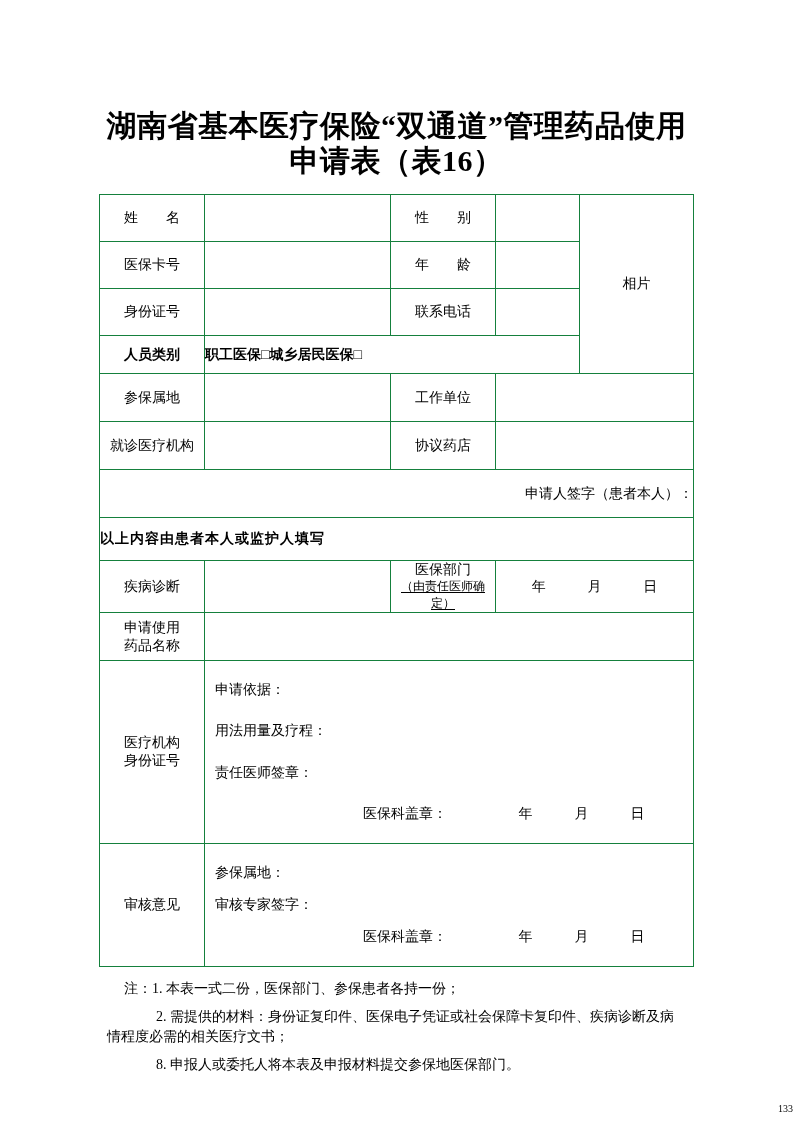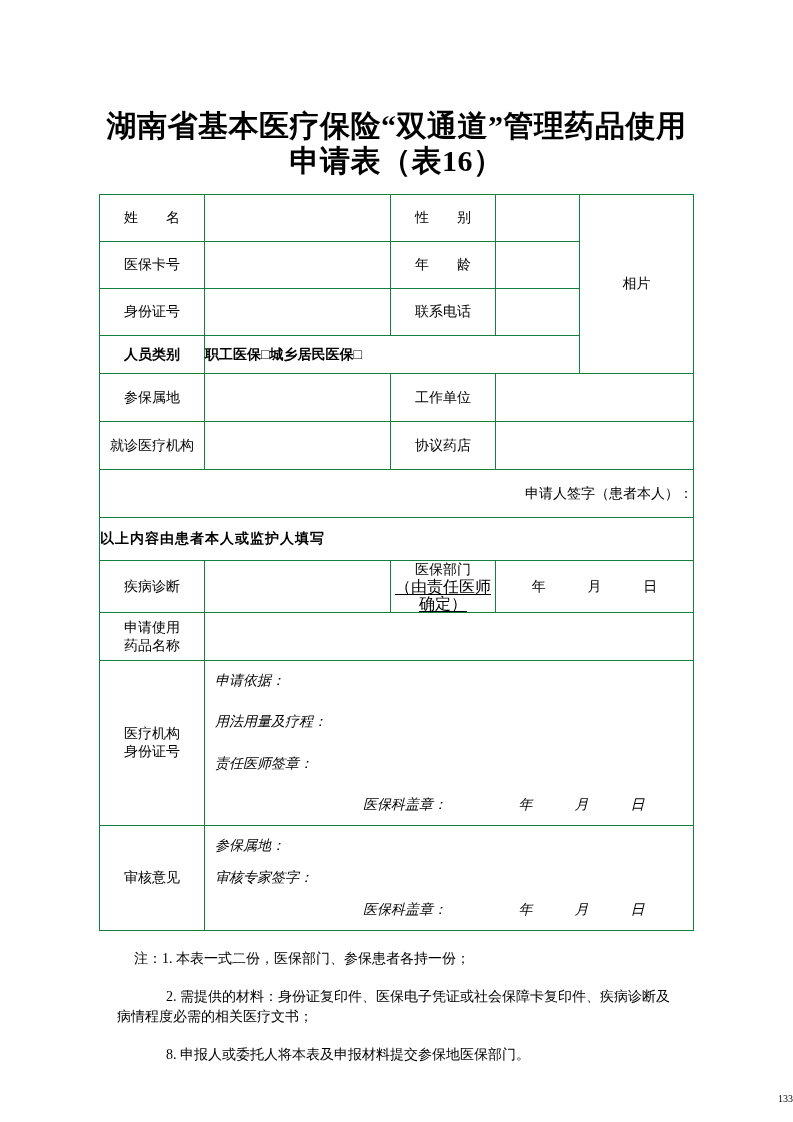--- a/index.html
+++ b/index.html
@@ -17,33 +17,33 @@
   tr.h43 { height:43px; }
   tr.h160 { height:160px; }
   tr.h100 { height:100px; }
 
   .lbl { text-align:center; }
   .opts { display:flex; justify-content:flex-start; align-items:center; }
   .sig { text-align:right; padding-left:8px; }
   .divider { text-align:left; font-weight:bold; font-size:15px; letter-spacing:1px; }
 
   .apply-time { text-align:center; font-size:13px; line-height:17px; }
-  .apply-time .sub { font-size:16px; text-decoration:underline; text-underline-offset:2px; }
+  .apply-time .sub { font-size:12px; text-decoration:underline; text-underline-offset:2px; }
 
   .date-cell .date-row { display:flex; justify-content:space-around; padding:0 15px; }
 
-  td.content { vertical-align:top; padding:11px 10px;font-style:italic; }
+  td.content { vertical-align:top; padding:20px 10px; }
   .content-box { display:flex; flex-direction:column; justify-content:space-between; }
   .content-box.tall { height:142px; }
   .content-box.short { height:82px; }
   .seal-line { padding-left:148px; }
   .ymd { display:inline-flex; gap:42px; margin-left:68px; }
 
   .notes { width:595px; margin:12px auto 0; font-size:14px; line-height:20px; }
-  .notes p { margin:18px; }
+  .notes p { margin:8px; }
   .n1 { text-indent:17px; }
   .n2 { text-indent:49px; }
 
   .page-number { margin-top:28px; text-align:right; font-size:10px; }
 </style>
 </head>
 <body>
 
 <div class="sheet">
 

